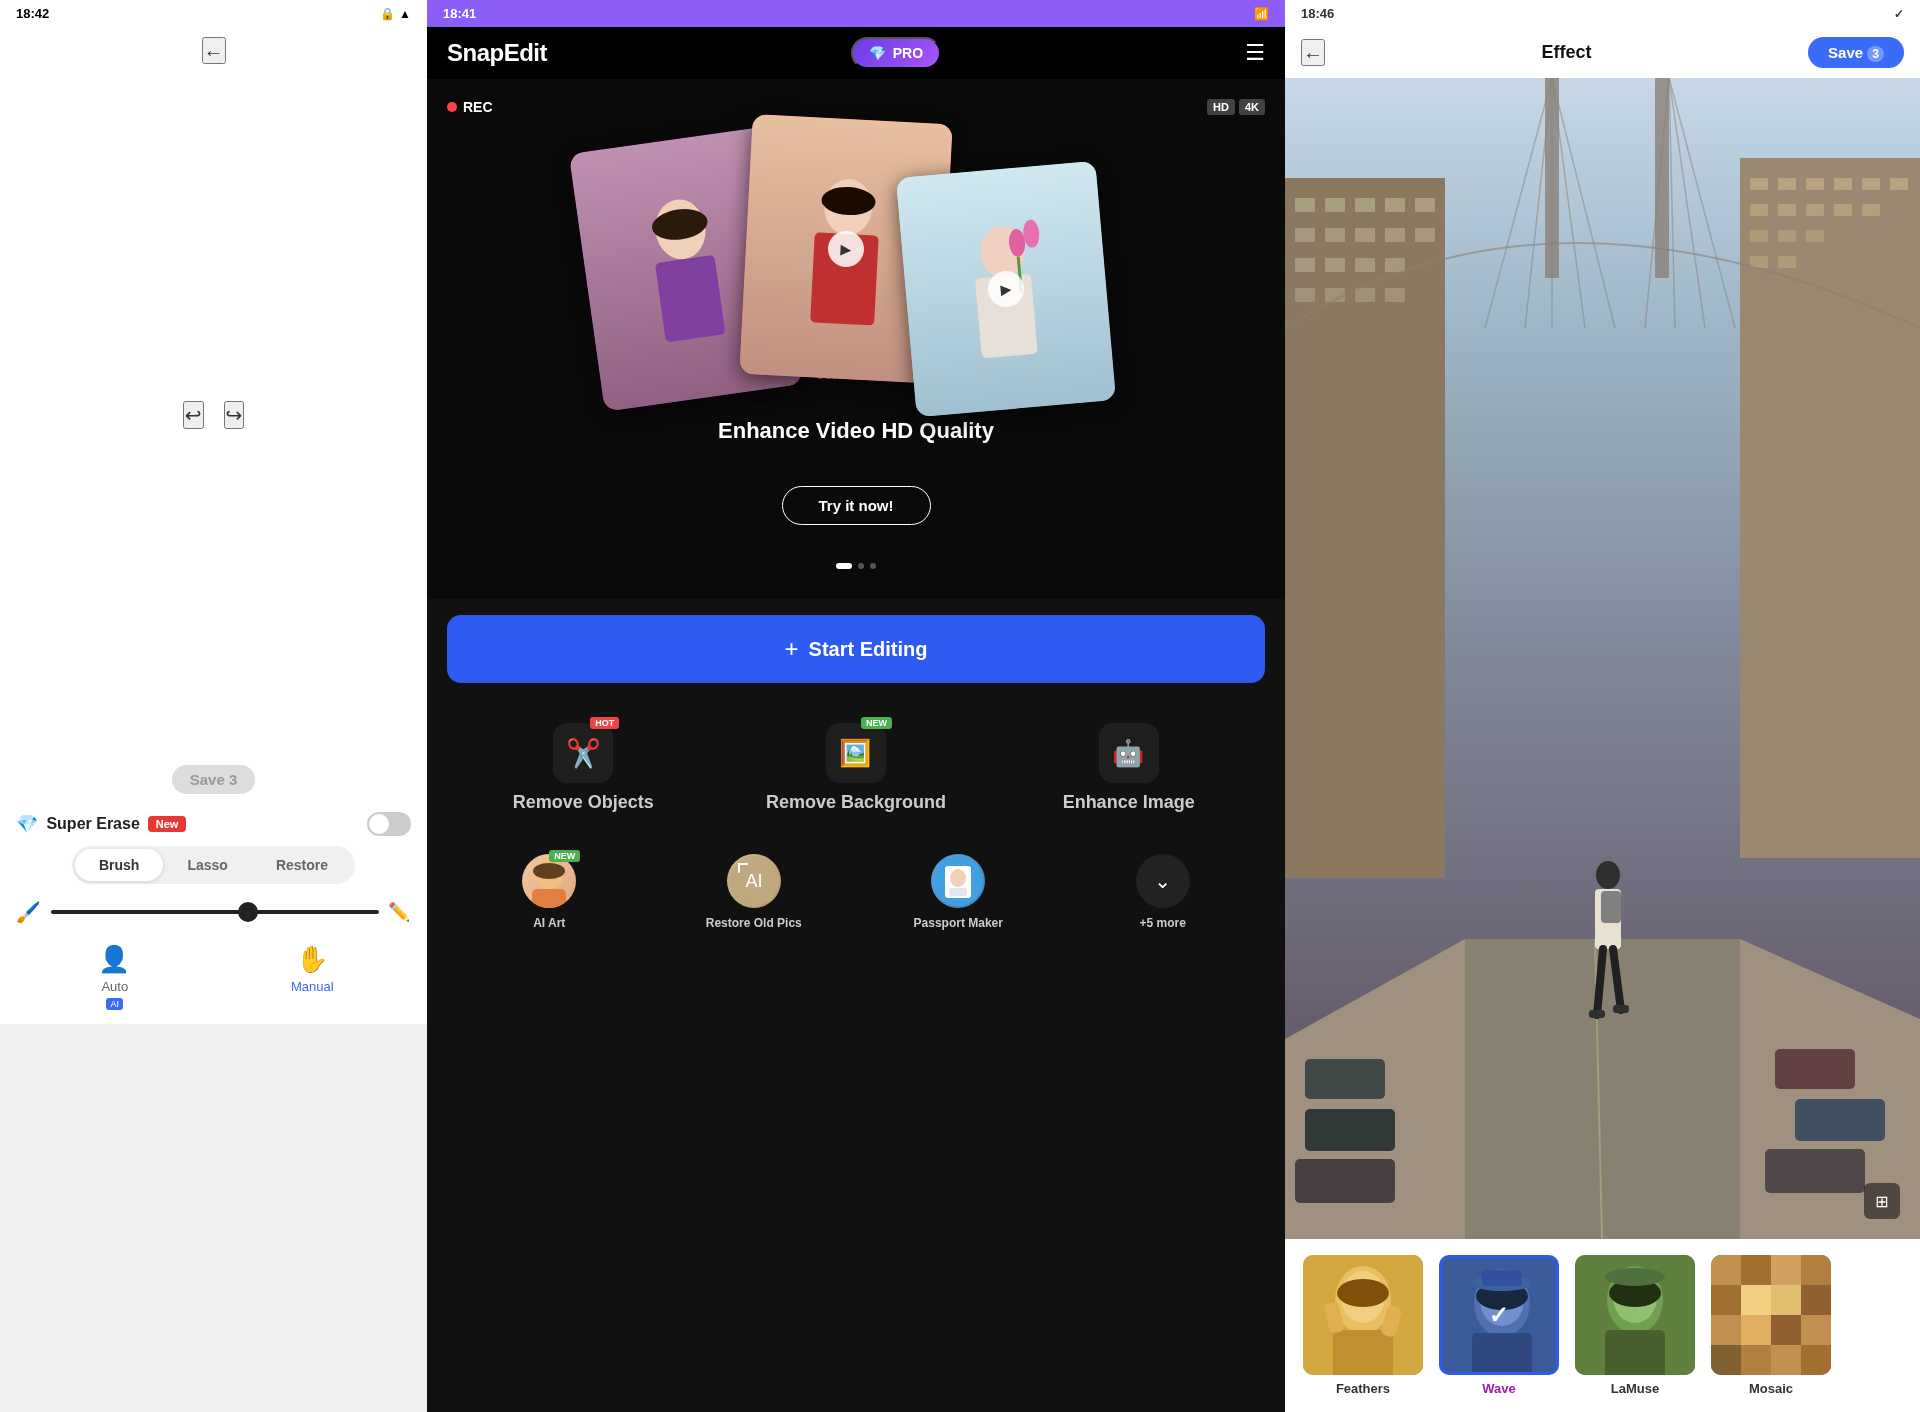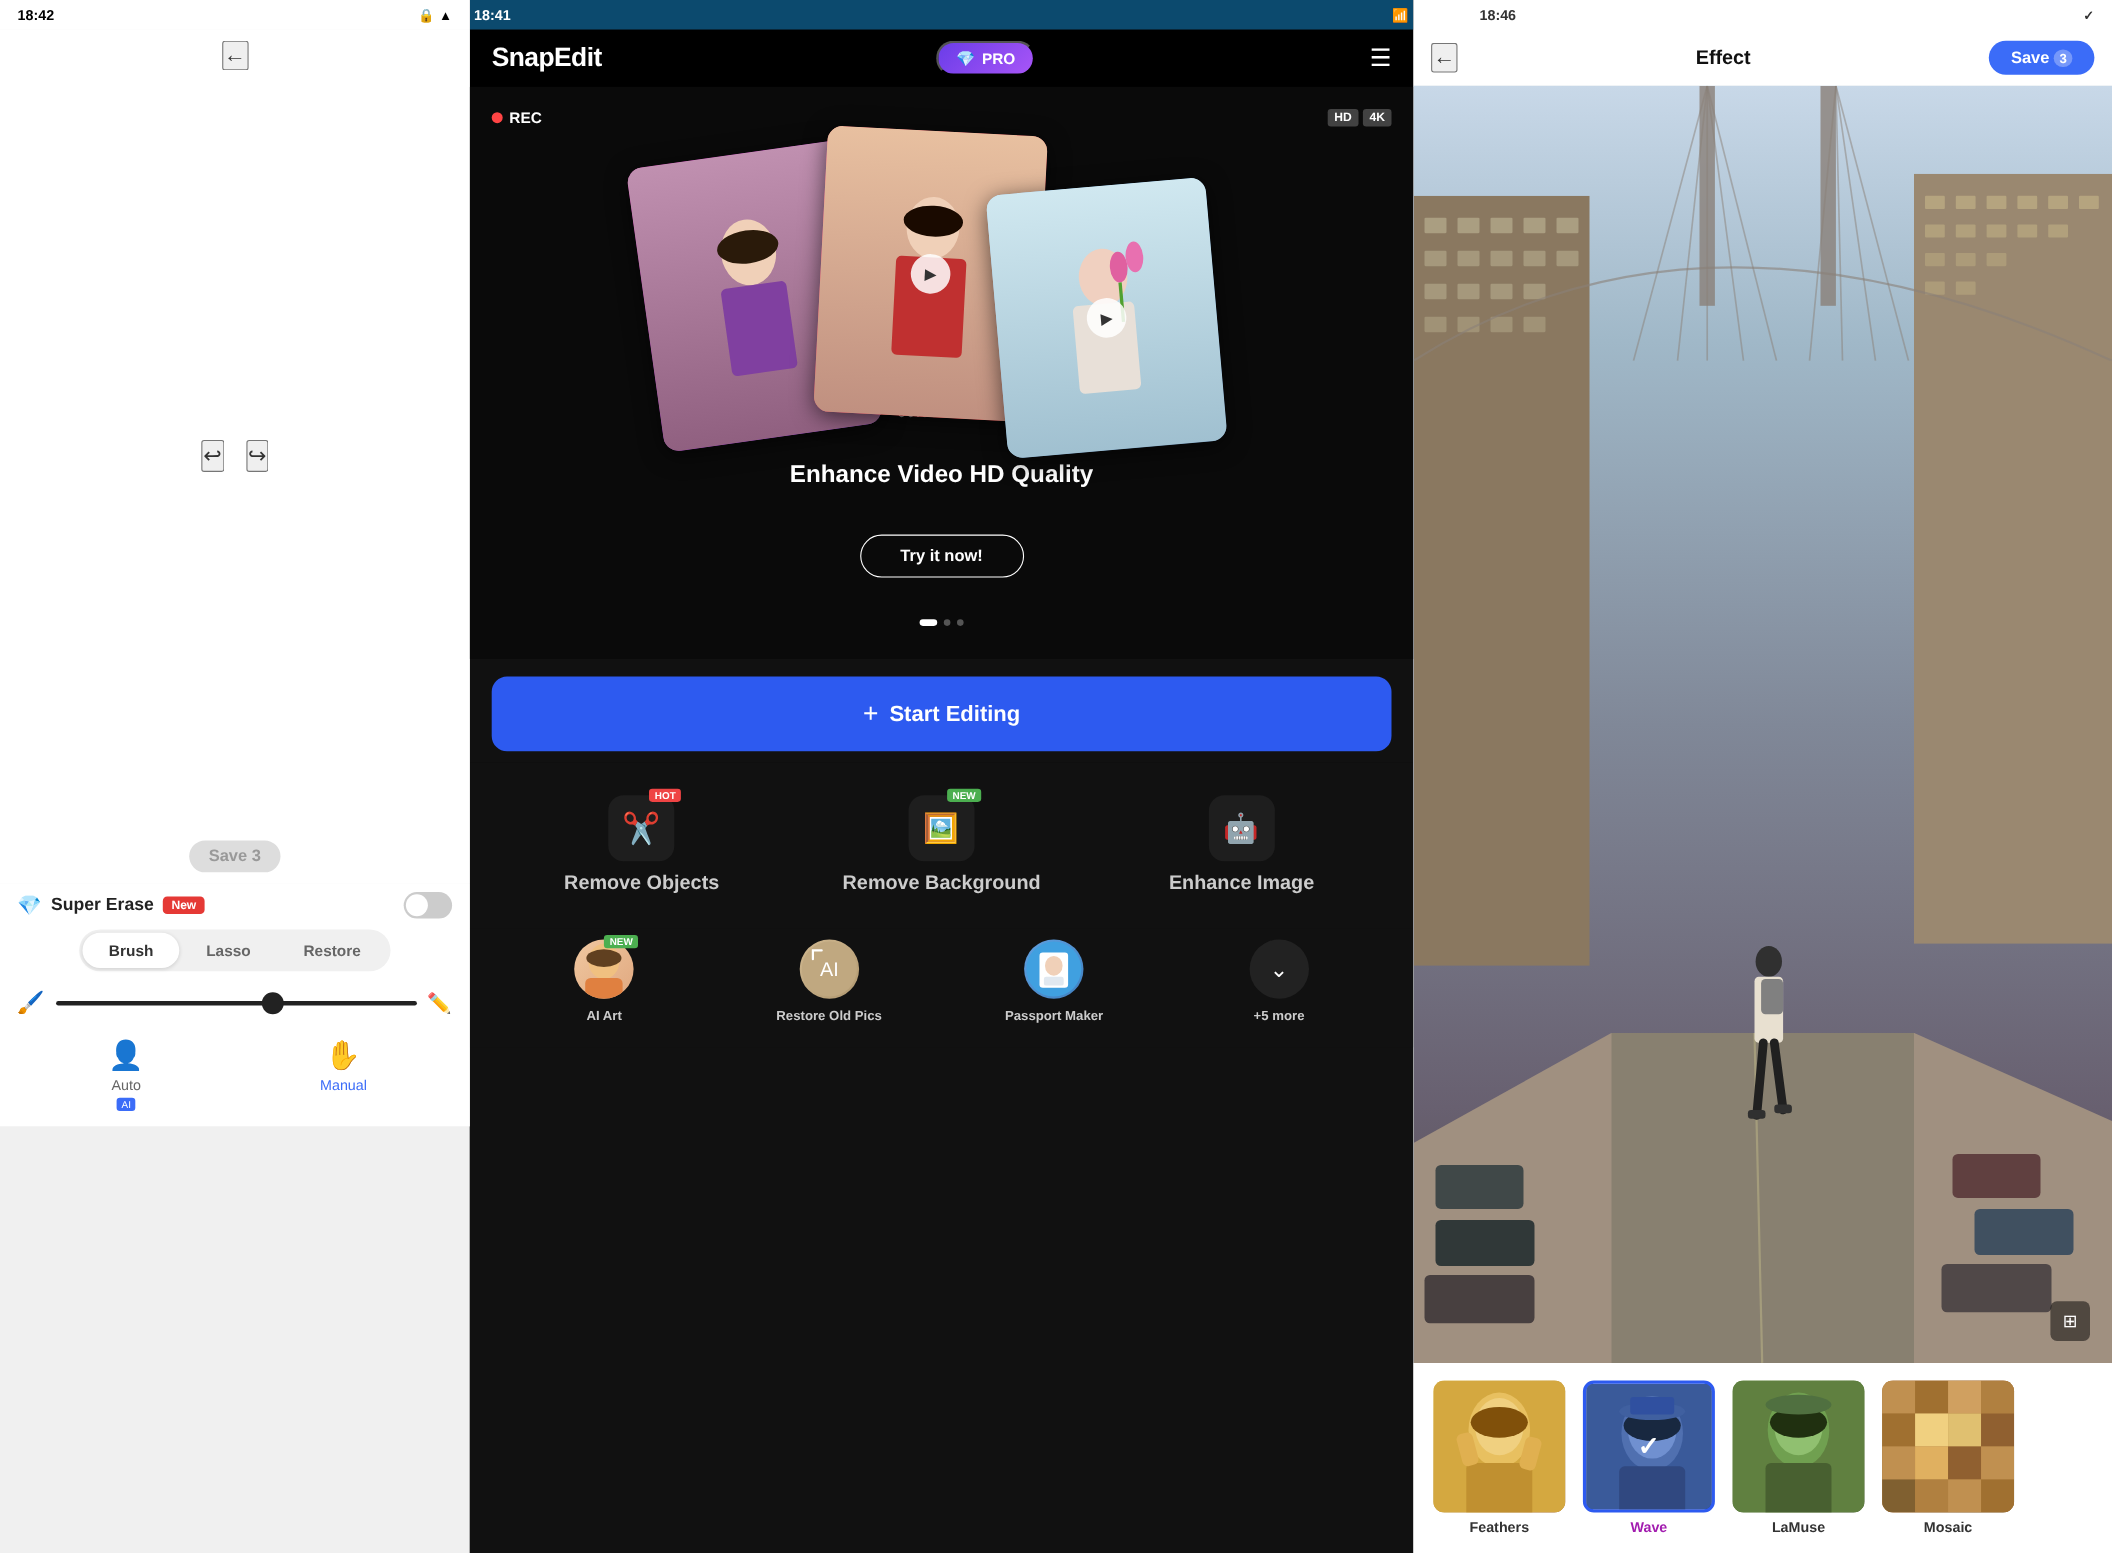--- a/index.html
+++ b/index.html
@@ -169,22 +169,22 @@
       height: 1412px;
       background: #111;
       display: flex;
       flex-direction: column;
       overflow: hidden;
     }
     .p2-status-bar {
       display: flex;
       justify-content: space-between;
       align-items: center;
-      padding: 6px 4px;
-      background: #0c4a6e;
+      padding: 6px 16px;
+      background: #8b5cf6;
       color: #fff;
       font-size: 13px;
       font-weight: 600;
     }
     .p2-top-nav {
       display: flex;
       justify-content: space-between;
       align-items: center;
       padding: 10px 20px;
       background: #000;
@@ -425,21 +425,20 @@
     }
     .p3-status-bar {
       display: flex;
       justify-content: space-between;
       align-items: center;
       padding: 6px 16px;
       background: #fff;
       font-size: 13px;
       font-weight: 600;
       color: #333;
-      margin-left: 44px;
     }
     .p3-top-nav {
       display: flex;
       justify-content: space-between;
       align-items: center;
       padding: 10px 16px;
       background: #fff;
     }
     .effect-title {
       font-size: 18px;

